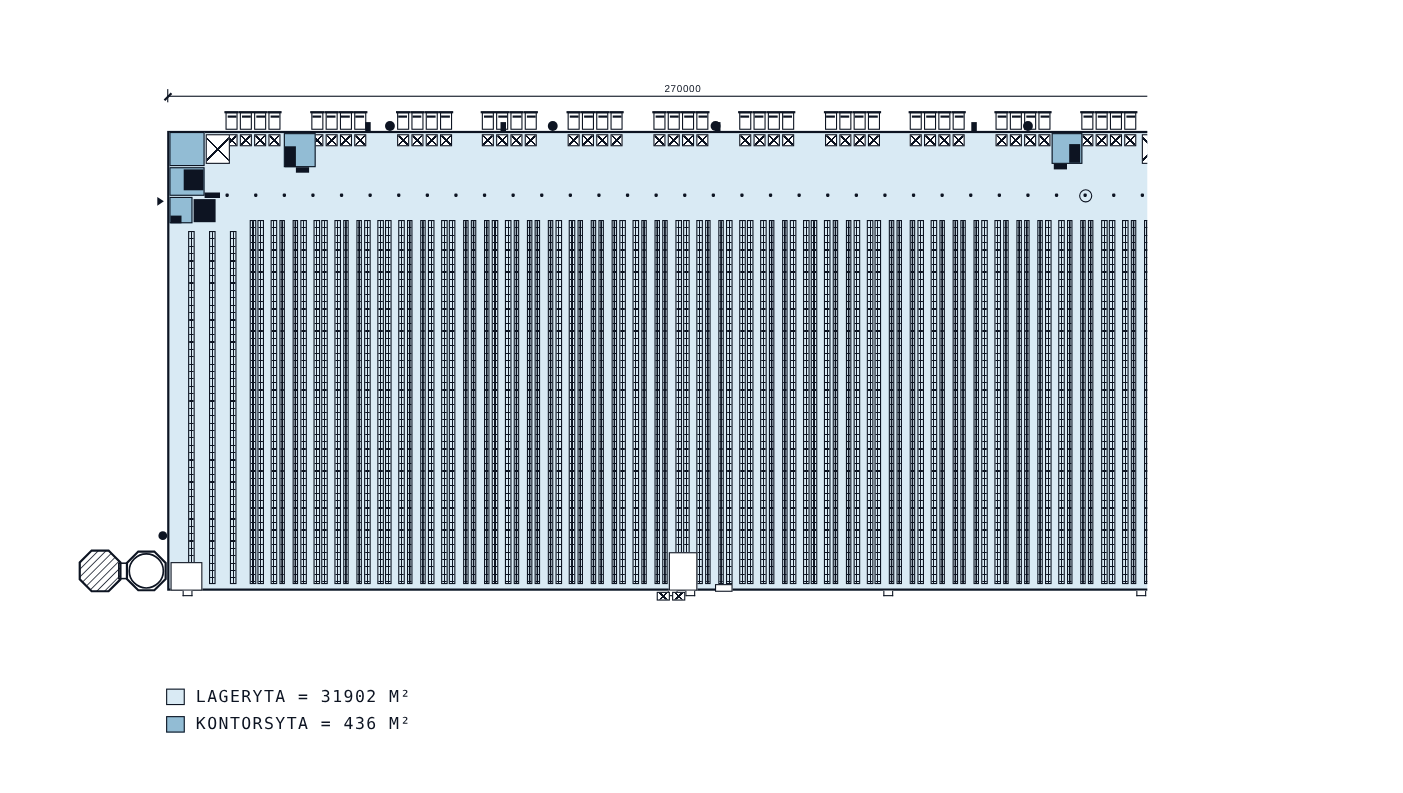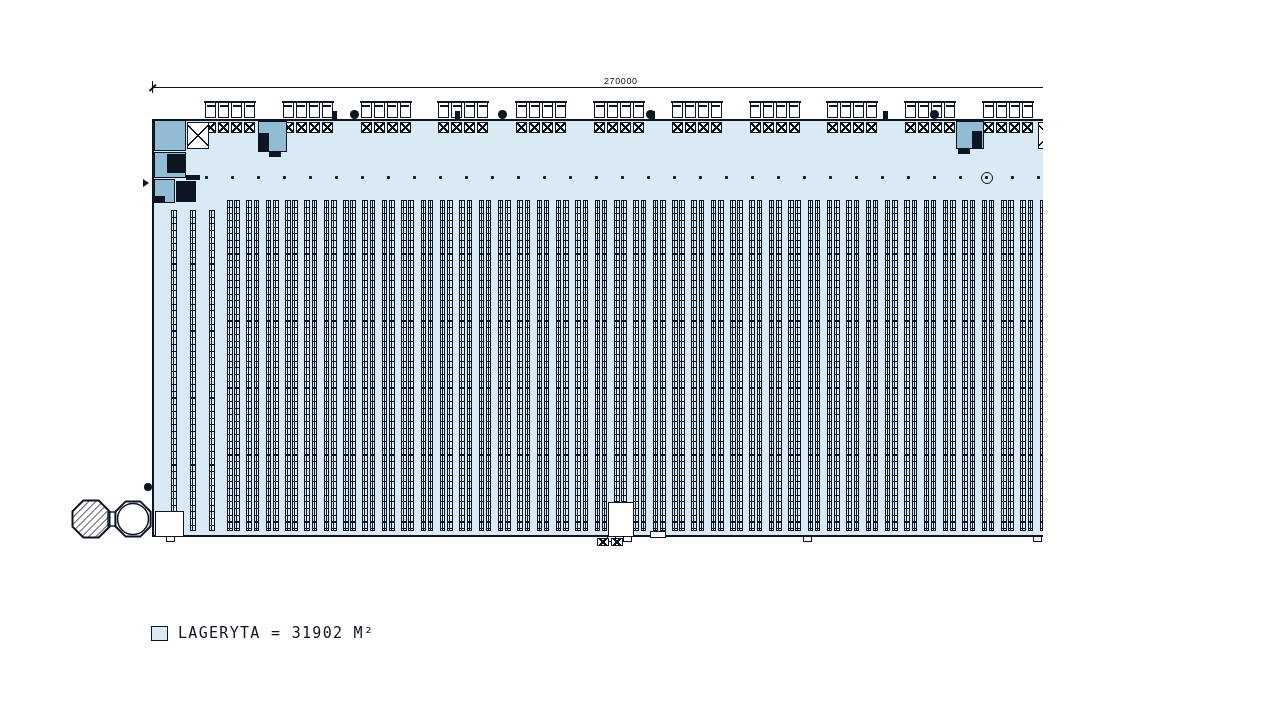--- a/index.html
+++ b/index.html
@@ -75,20 +75,24 @@
     </defs>
     <rect x="48" y="32" width="10" height="14" fill="#ffffff" stroke="#0d1422" stroke-width="1.4"></rect>
     <polygon points="49.5,46.7 38.7,57.5 23.3,57.5 12.5,46.7 12.5,31.3 23.3,20.5 38.7,20.5 49.5,31.3" fill="url(#hatch)" stroke="#0d1422" stroke-width="2"></polygon>
     <polygon points="90.6,46.3 80.3,56.6 65.7,56.6 55.4,46.3 55.4,31.7 65.7,21.4 80.3,21.4 90.6,31.7" fill="#ffffff" stroke="#0d1422" stroke-width="2"></polygon>
     <circle cx="73" cy="39" r="15.5" fill="#ffffff" stroke="#0d1422" stroke-width="1.5"></circle>
   </svg>
 
   <div class="legend-row" id="legend-row-0" style="left: 151px; top: 624px;">
     <div class="swatch" style="background: rgb(217, 234, 244);"></div>
     <div class="legend-label">LAGERYTA = 31902 M²</div>
+  </div>
+  <div class="legend-row" id="legend-row-1" style="left: 151px; top: 649px;">
+    <div class="swatch" style="background: rgb(146, 188, 212);"></div>
+    <div class="legend-label">KONTORSYTA = 436 M²</div>
   </div>
 
 <div class="abs dimline" style="left: 152px; top: 87px; width: 944px; height: 1.2px;"></div>
     <div class="abs dimline" style="left: 152px; top: 81px; width: 1.2px; height: 12px;"></div>
     <div class="abs dimline" style="left: 1096px; top: 81px; width: 1.2px; height: 12px;"></div>
     <div class="abs dimtick" style="left: 148px; top: 87px;"></div>
     <div class="abs dimtick" style="left: 1092px; top: 87px;"></div>
     <div class="abs dimline" style="left: 1122px; top: 119px; width: 1.2px; height: 418px;"></div>
     <div class="abs dimline" style="left: 1098px; top: 119px; width: 34px; height: 1.2px;"></div>
     <div class="abs dimline" style="left: 1098px; top: 537px; width: 34px; height: 1.2px;"></div>

